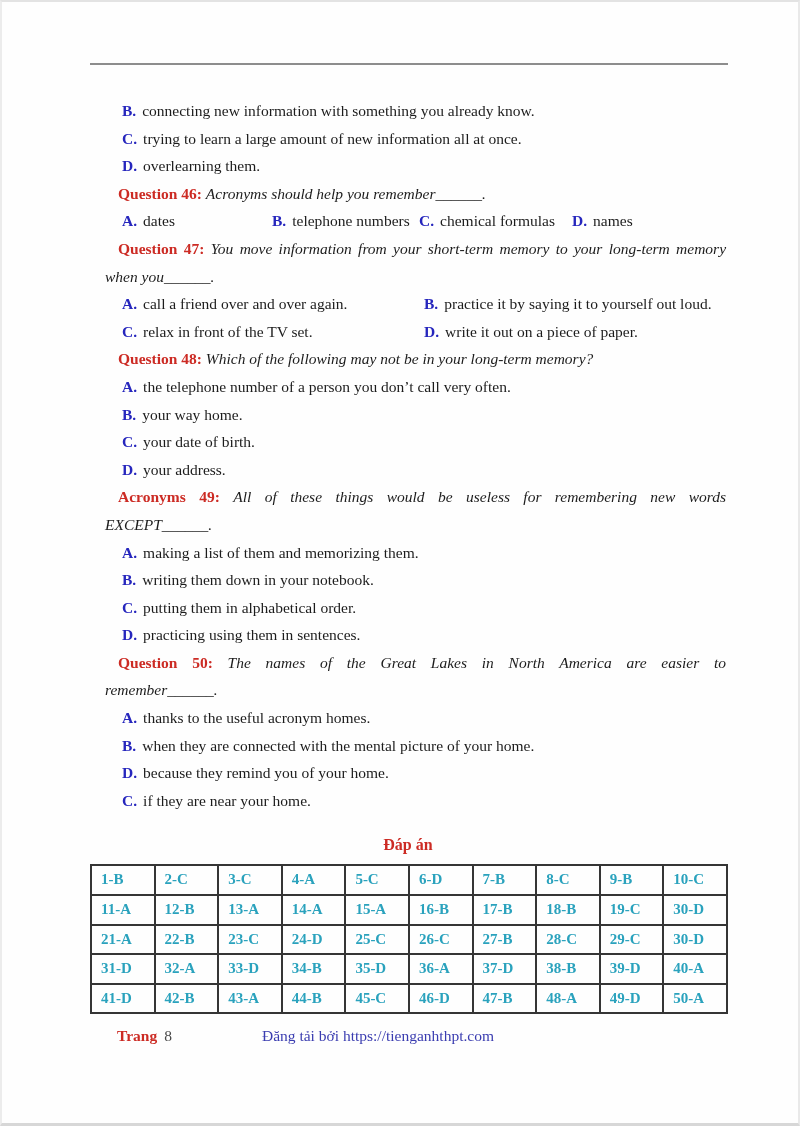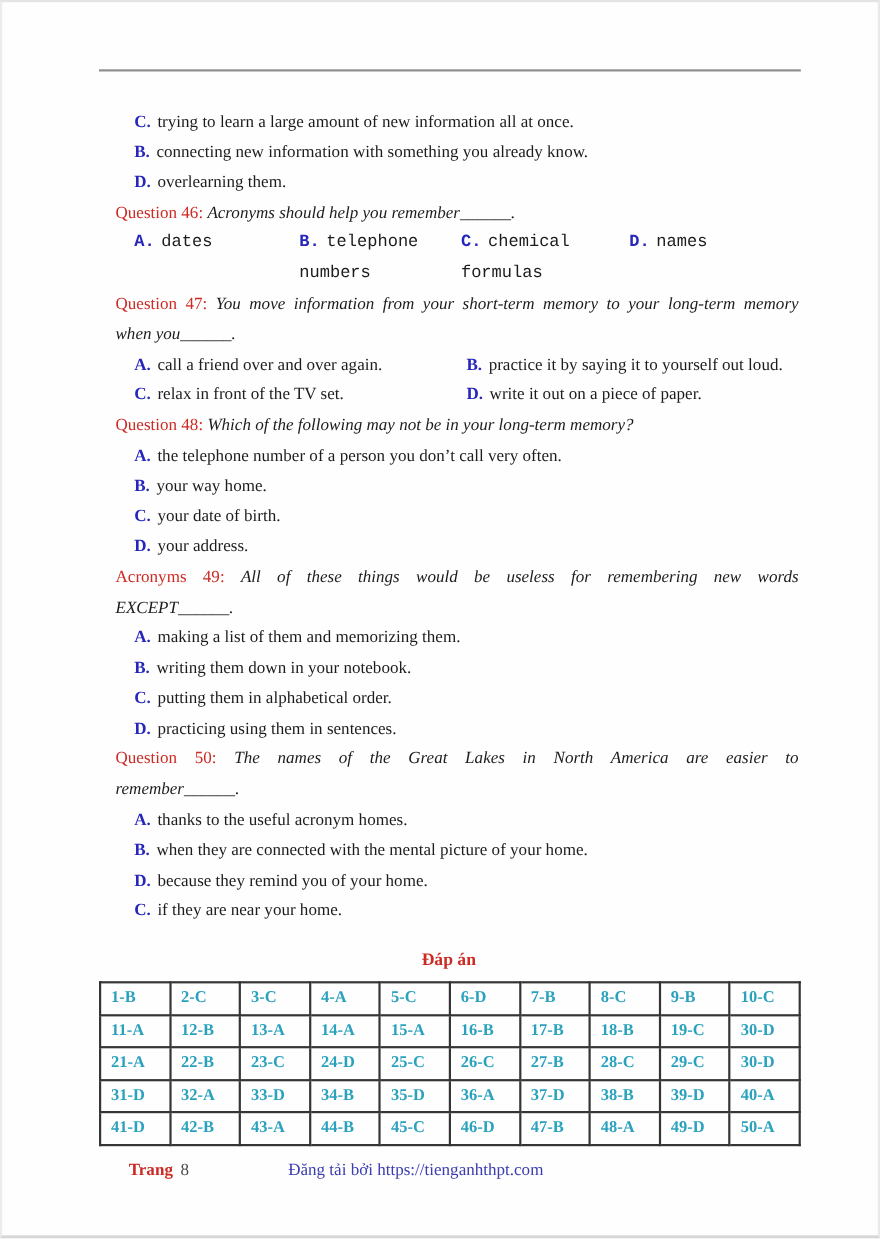--- a/index.html
+++ b/index.html
@@ -22,24 +22,24 @@
   }
   .content{
     position:absolute;left:90px;top:95px;width:634px;
     font-size:15.5px;line-height:27.6px;
   }
   p{margin:0;}
   .opt{padding-left:30px;}
   .qpara{padding-left:13px;}
   .cont{padding-left:13px;}
   .just{text-align:justify;text-align-last:justify;}
-  .qlabel{color:#cc2b24;font-weight:normal;}
+  .qlabel{color:#cc2b24;font-weight:bold;margin-left:13px;}
   .stem{font-style:italic;}
   .L{font-weight:bold;color:#2626bd;margin-right:6px;}
-  .optrow-inline{display:flex;padding-left:30px;font-family:Liberation Mono, monospace;}
+  .optrow-inline{display:flex;padding-left:30px;}
   .optrow-inline .cellA{width:150px;}
   .optrow-inline .cellB{width:147px;}
   .optrow-inline .cellC{width:153px;}
   .optgrid-2col{display:grid;grid-template-columns:302px 1fr;padding-left:30px;}
   .answer-key{margin-left:-2px;}
   .ak-title{
     text-align:center;color:#cc2b24;font-weight:bold;
     font-size:16px;line-height:20px;margin:21px 0 9px 0;
   }
   table.ak{
@@ -63,22 +63,22 @@
   .credit{color:#3a3cb0;margin-left:90px;}
 </style>
 </head>
 <body>
 
 <div class="page">
   <div class="top-rule"></div>
 
   <div class="content">
 
+    <p class="opt"><span class="L">B.</span><span>connecting new information with something you already know.</span></p>
     <p class="opt"><span class="L">C.</span><span>trying to learn a large amount of new information all at once.</span></p>
-    <p class="opt"><span class="L">B.</span><span>connecting new information with something you already know.</span></p>
     <p class="opt"><span class="L">D.</span><span>overlearning them.</span></p>
 
     <p class="qpara">
       <span class="qlabel">Question 46:</span>
       <span class="stem">Acronyms should help you remember______.</span>
     </p>
     <div class="optrow-inline">
       <span class="cellA"><span class="L">A.</span><span>dates</span></span>
       <span class="cellB"><span class="L">B.</span><span>telephone numbers</span></span>
       <span class="cellC"><span class="L">C.</span><span>chemical formulas</span></span>

